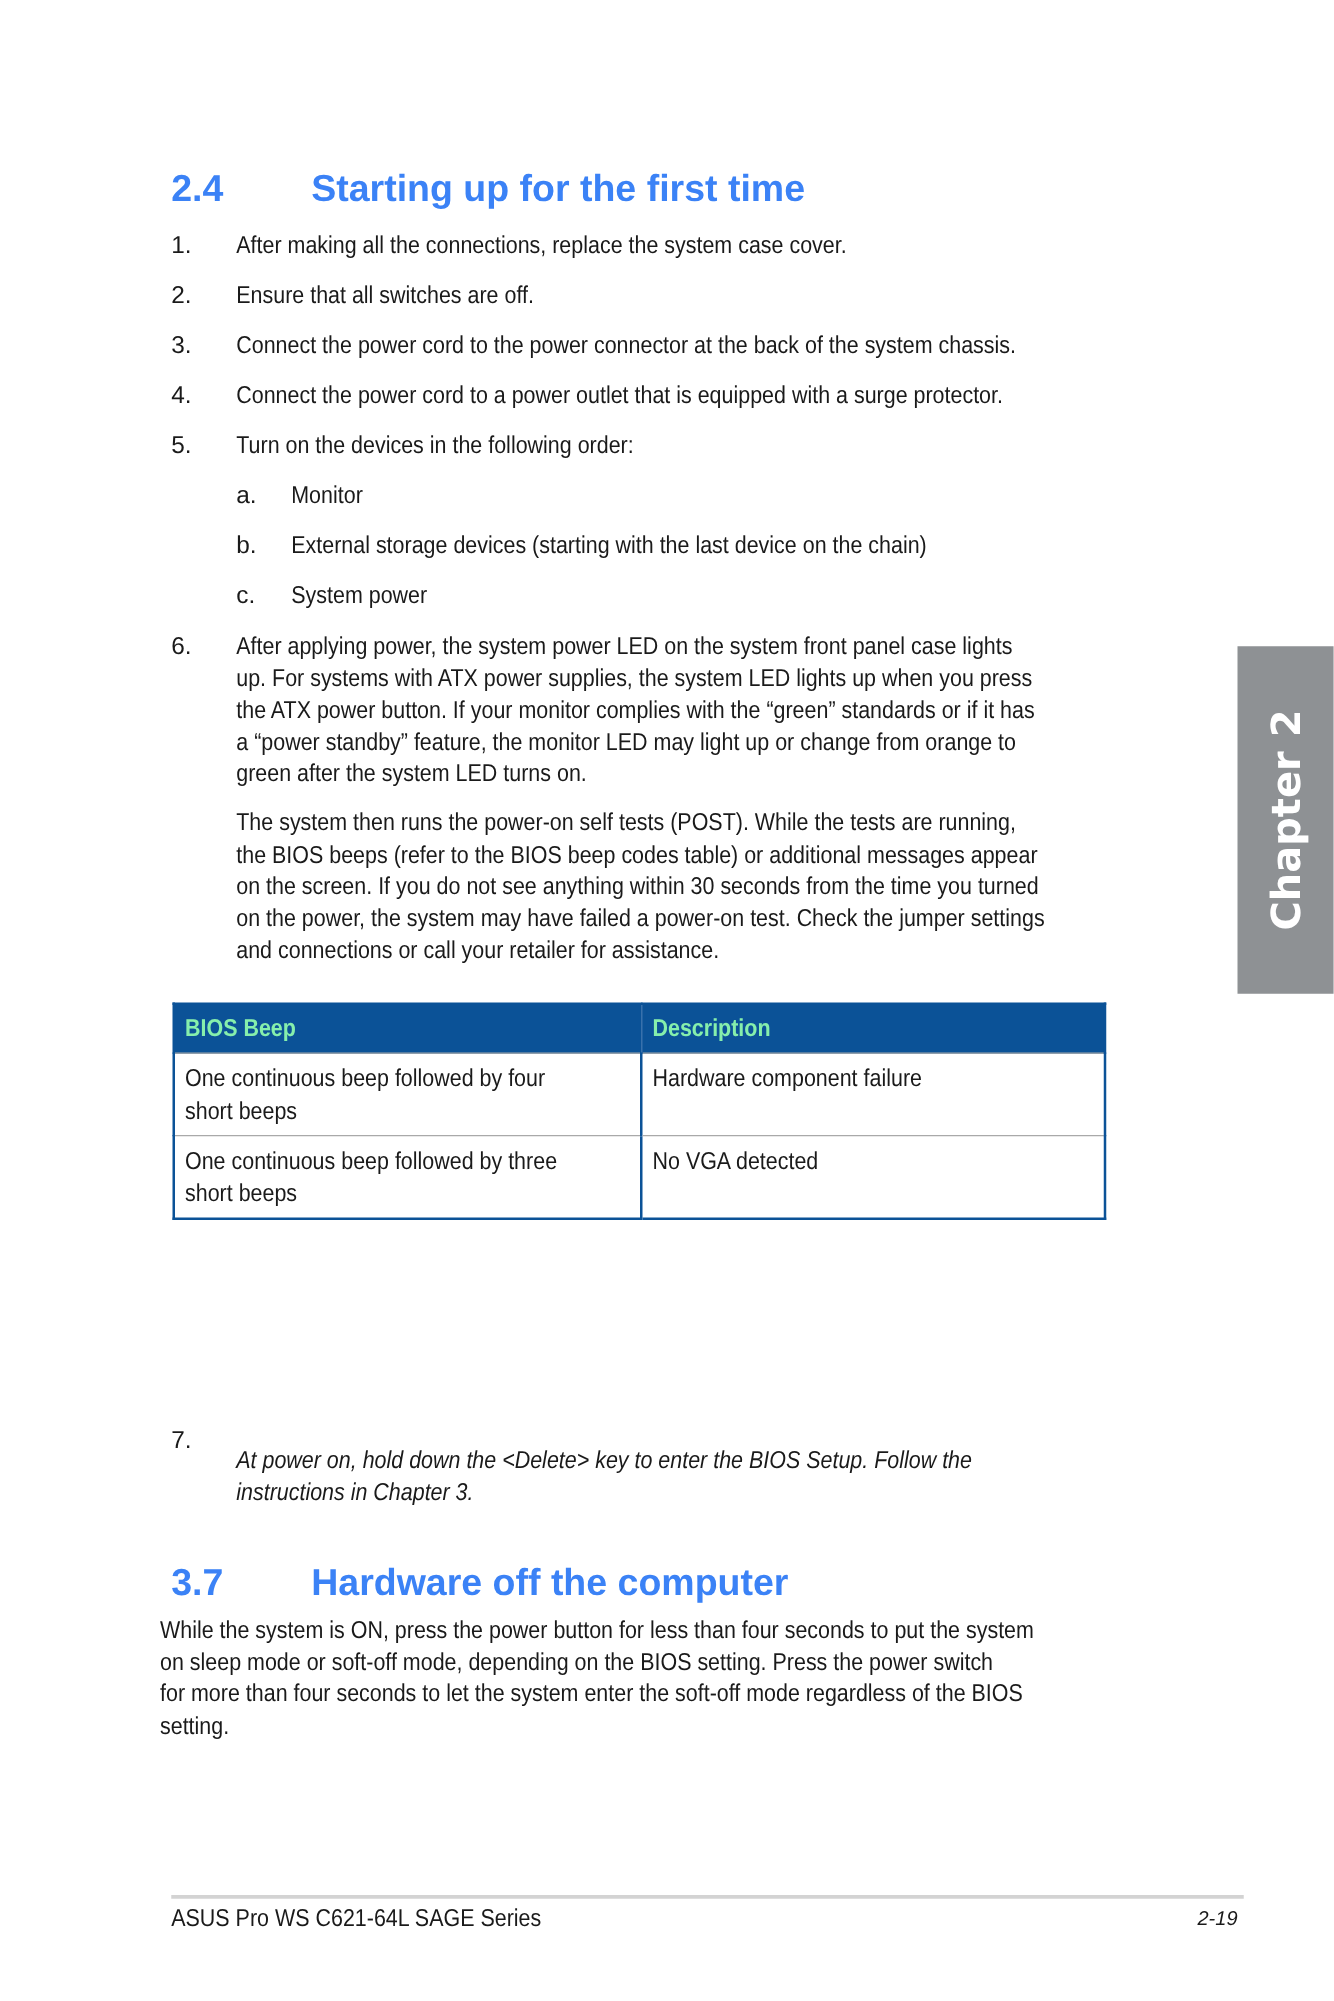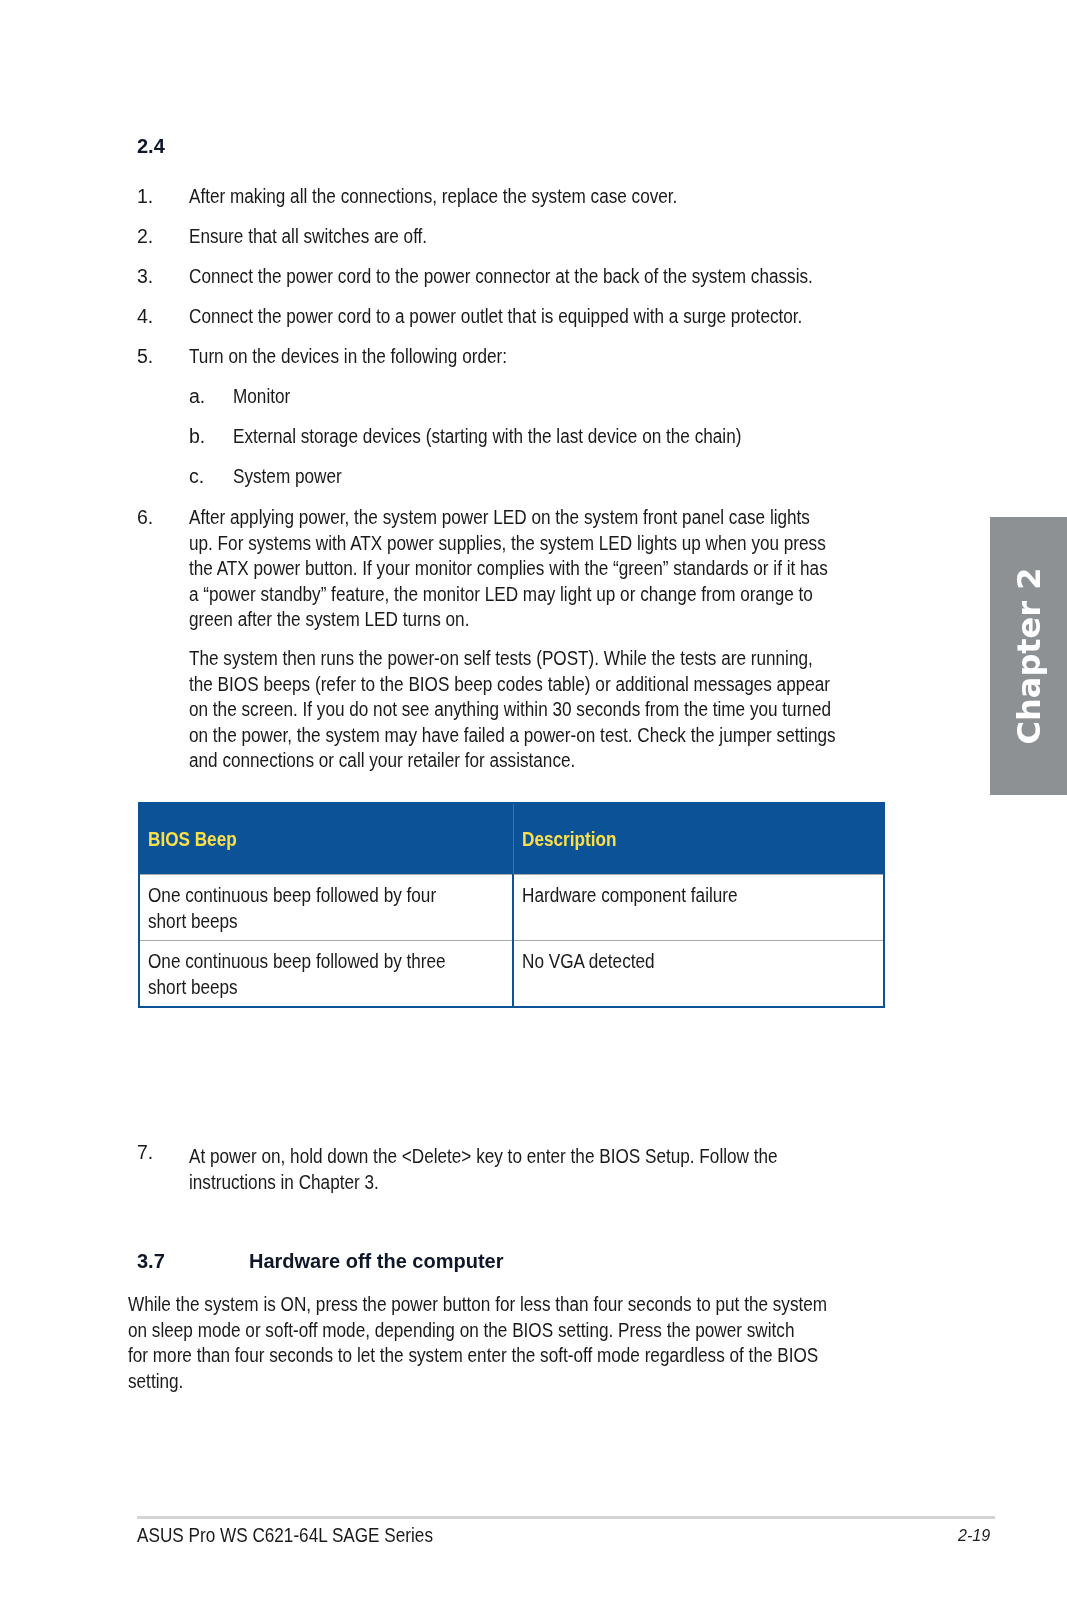--- a/index.html
+++ b/index.html
@@ -1,46 +1,47 @@
 <!DOCTYPE html>
 <html><head>
   <meta charset="utf-8">
   <style>
     html, body { margin: 0; padding: 0; background: #ffffff; }
     body { width: 1067px; height: 1601px; position: relative; overflow: hidden;
            font-family: "Liberation Sans", sans-serif; color: #1a1a1a; }
     .abs { position: absolute; }
     .cond { display: inline-block; transform: scaleX(0.88); transform-origin: left center; white-space: nowrap; }
-    .h2 { font-weight: bold; font-size: 20px; color: #0f172a; }
+    .h2 { font-weight: bold; font-size: 30px; color: #3b82f6; }
     .h2 .num { position: absolute; left: 0; }
     .h2 .ttl { position: absolute; left: 112px; }
     .p { font-size: 19.5px; line-height: 25.5px; }
     .item-num { position: absolute; left: 0; }
     .item-text { position: absolute; left: 52px; }
     .sub-num { position: absolute; left: 52px; }
     .sub-text { position: absolute; left: 96px; }
     .chapter-tab { position: absolute; left: 990px; top: 517px; width: 77px; height: 278px; background: #8e9194; }
     .chapter-tab .lbl { position: absolute; left: 50%; top: 50%; transform: translate(-50%, -50%) rotate(-90deg);
                         color: #ffffff; font-weight: bold; font-size: 32px; white-space: nowrap; font-family: "DejaVu Sans", sans-serif; }
     table.beep { position: absolute; left: 138px; top: 802px; width: 747px; border-collapse: collapse;
                  border: 2px solid #0b5297; font-size: 19.5px; }
-    table.beep th { background: #0b5297; color: #fde047; text-align: left; font-weight: bold; height: 38px; padding: 16px 8px; }
+    table.beep th { background: #0b5297; color: #86efac; text-align: left; font-weight: bold; height: 38px; padding: 0 8px; }
     table.beep td { vertical-align: top; padding: 8px 8px 6px 8px; line-height: 25.5px; border-top: 1px solid #a9a9a9; }
     table.beep td.c1, table.beep th.c1 { width: 356px; border-right: 2px solid #0b5297; }
     table.beep th.c1 { border-right: 1px solid #3a72ad; }
     .desc-line { display: block; height: 40px; line-height: 25.5px; }
     .desc-line:last-child { height: 26px; }
     .footer-rule { position: absolute; left: 137px; top: 1516px; width: 858px; height: 3px; background: #d3d3d3; }
     .footer { position: absolute; top: 1524px; font-size: 19.5px; }
   </style>
 </head>
 <body>
 
 <div class="abs h2" style="left:137px; top:135px; width:700px; height:36px;">
   <span class="num">2.4</span>
+  <span class="ttl">Starting up for the first time</span>
 </div>
 
 <div class="abs p" style="left:137px; top:0; width:800px;">
   <div class="abs" style="top:184px; width:800px;">
     <span class="item-num">1.</span>
     <span class="item-text cond">After making all the connections, replace the system case cover.</span>
   </div>
   <div class="abs" style="top:224px; width:800px;">
     <span class="item-num">2.</span>
     <span class="item-text cond">Ensure that all switches are off.</span>
@@ -104,21 +105,21 @@
     </tr>
     <tr style="height:63px;">
       <td class="c1"><span class="cond">One continuous beep followed by three</span><br><span class="cond">short beeps</span></td>
       <td><span class="cond">No VGA detected</span></td>
     </tr>
   </tbody>
 </table>
 
 <div class="abs p" style="left:137px; top:1140px; width:800px;">
   <span class="item-num">7.</span>
-  <div class="abs" style="left:52px; top:4px;">
+  <div class="abs" style="left:52px; top:16px;font-style:italic;">
     <div class="cond">At power on, hold down the &lt;Delete&gt; key to enter the BIOS Setup. Follow the</div><br>
     <div class="cond">instructions in Chapter 3.</div>
   </div>
 </div>
 
 <div class="abs h2" style="left:137px; top:1250px; width:700px; height:36px;">
   <span class="num">3.7</span>
   <span class="ttl">Hardware off the computer</span>
 </div>
 

